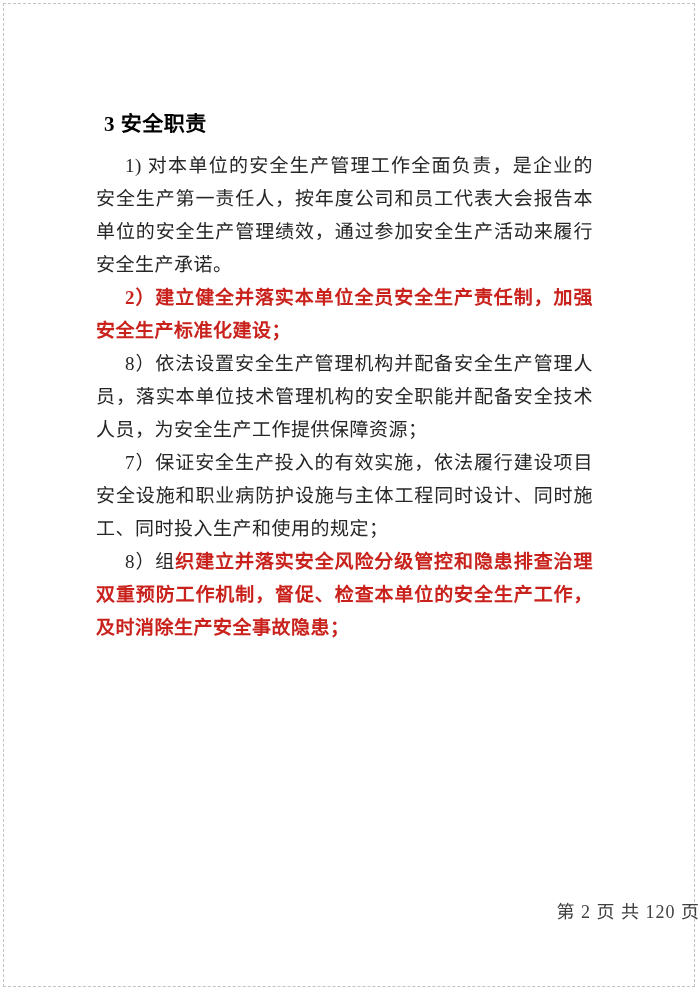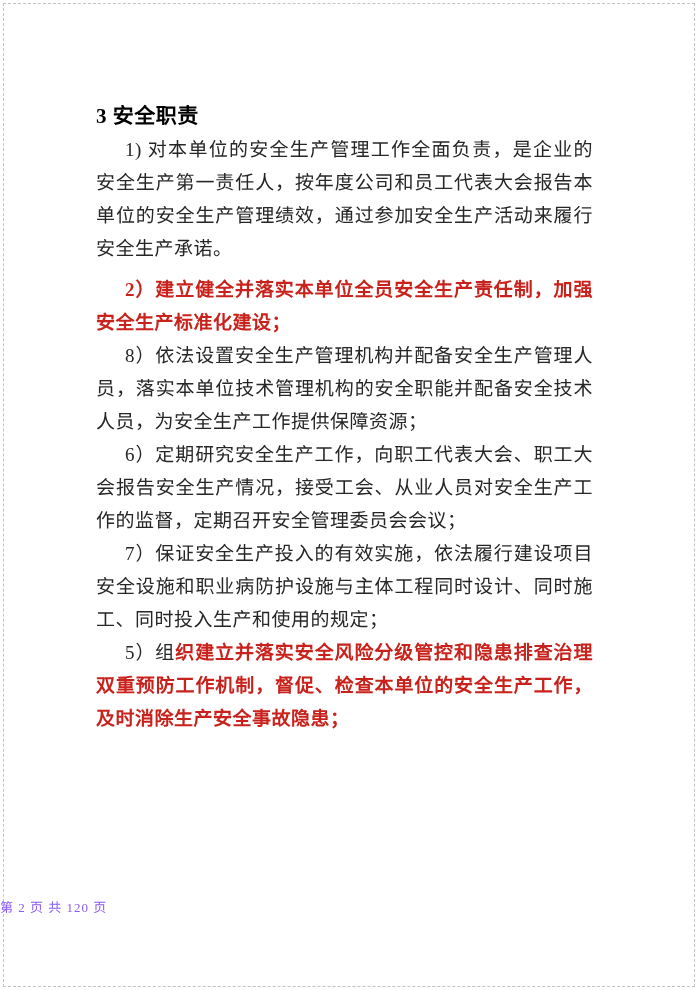--- a/index.html
+++ b/index.html
@@ -28,64 +28,62 @@
     position: absolute;
     left: 96px;
     top: 99px;
     width: 497px;
   }
   .h1, .h2 {
     font-size: 21px;
     line-height: 34px;
     font-weight: bold;
     color: #000000;
-    margin: 0;
+    margin: 8px;
     letter-spacing: 0.5px;
   }
   .para {
     font-size: 19px;
     line-height: 33px;
     margin: 0;
     color: #262626;
     text-align: justify;
     text-justify: inter-ideograph;
     text-indent: 29px;
     letter-spacing: 0.5px;
   }
   .para.red-para {
     color: #c9221c;
     font-weight: bold;
-    margin-top: 8px;
   }
   .red-run {
     color: #c9221c;
     font-weight: bold;
   }
   .footer {
     position: absolute;
     left: 0;
     right: 0;
     top: 897px;
-    text-align: left;
-    font-size: 13px;
-    color: #8b5cf6;
+    text-align: right;
+    font-size: 18px;
+    color: #404040;
     letter-spacing: 1px;
   }
 </style>
 </head>
 <body>
 
 <div class="page">
   <div class="page-border"></div>
 
   <div class="content">
     <p class="h1">3 安全职责</p>
 
     <p class="para">1) 对本单位的安全生产管理工作全面负责，是企业的安全生产第一责任人，按年度公司和员工代表大会报告本单位的安全生产管理绩效，通过参加安全生产活动来履行安全生产承诺。</p>
     <p class="para red-para">2）建立健全并落实本单位全员安全生产责任制，加强安全生产标准化建设；</p>
     <p class="para">8）依法设置安全生产管理机构并配备安全生产管理人员，落实本单位技术管理机构的安全职能并配备安全技术人员，为安全生产工作提供保障资源；</p>
-    <p class="para">6）定期研究安全生产工作，向职工代表大会、职工大会报告安全生产情况，接受工会、从业人员对安全生产工作的监督，定期召开安全管理委员会会议；</p>
     <p class="para">7）保证安全生产投入的有效实施，依法履行建设项目安全设施和职业病防护设施与主体工程同时设计、同时施工、同时投入生产和使用的规定；</p>
-    <p class="para"><span>5）组</span><span class="red-run">织建立并落实安全风险分级管控和隐患排查治理双重预防工作机制，督促、检查本单位的安全生产工作，及时消除生产安全事故隐患；</span></p>
+    <p class="para"><span>8）组</span><span class="red-run">织建立并落实安全风险分级管控和隐患排查治理双重预防工作机制，督促、检查本单位的安全生产工作，及时消除生产安全事故隐患；</span></p>
   </div>
 
   <div class="footer">第 2 页 共 120 页</div>
 </div>
 
 </body></html>

